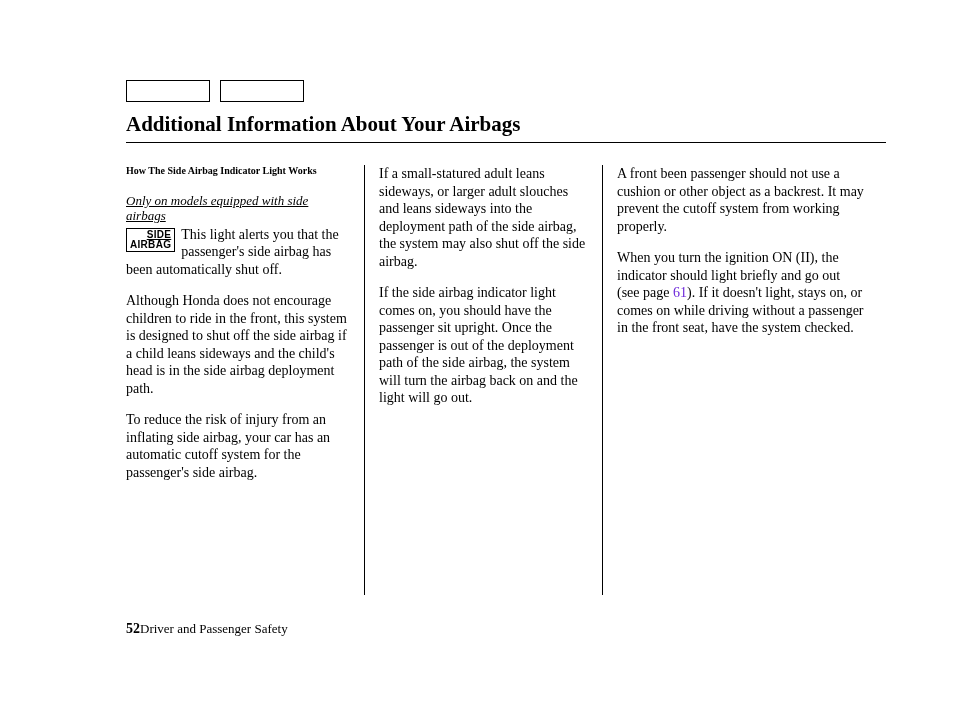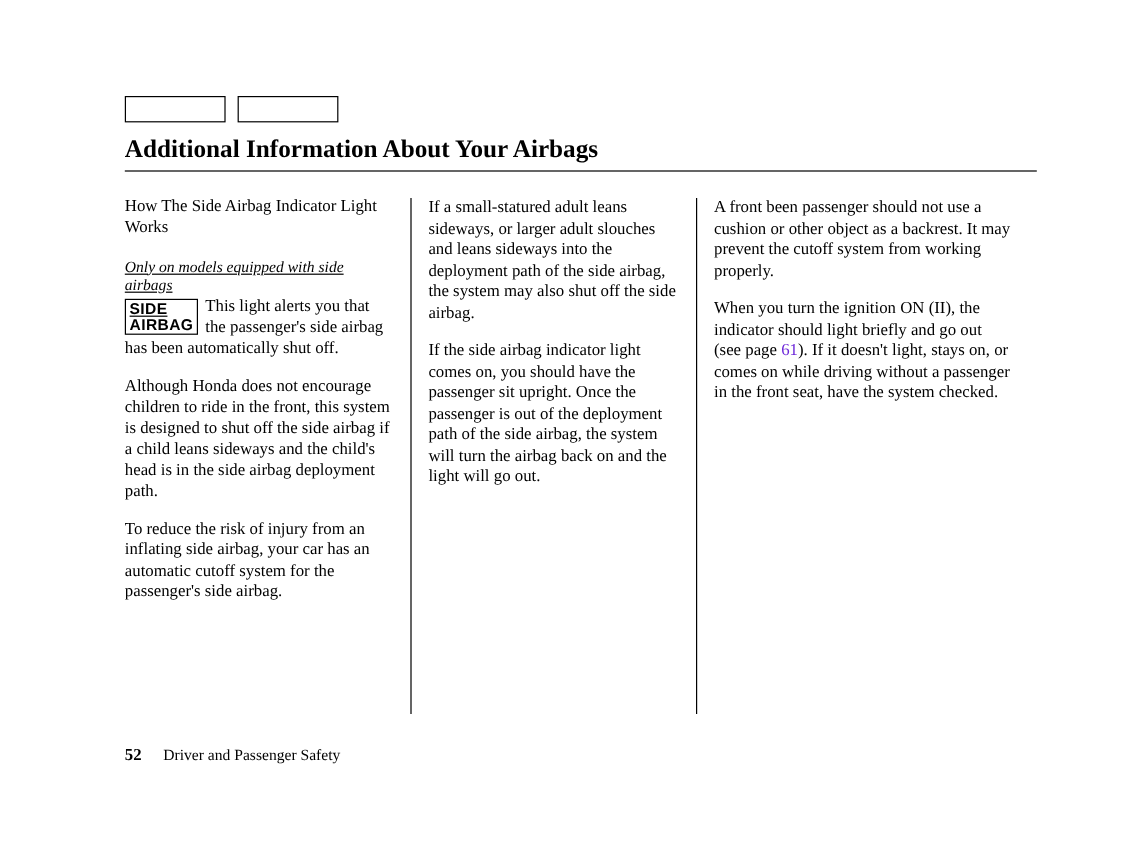--- a/index.html
+++ b/index.html
@@ -8,21 +8,21 @@
     height: 710px;
     margin: 0;
     background: #fff;
     font-family: "Times New Roman", Times, serif;
     color: #000;
     position: relative;
     box-sizing: border-box;
   }
   .page {
     position: absolute;
-    left: 104px;
+    left: 126px;
     top: 80px;
     width: 760px;
   }
   .top-boxes {
     display: flex;
     gap: 10px;
     margin-bottom: 10px;
   }
   .top-box {
     border: 1px solid #000;
@@ -56,54 +56,54 @@
     padding-left: 14px;
     padding-right: 14px;
     border-left: 1px solid #000;
   }
   .col3 {
     width: 262px;
     padding-left: 14px;
     border-left: 1px solid #000;
   }
   .heading {
-    font-weight: normal;
-    font-size: 14px;
+    font-weight: bold;
+    font-size: 10px;
     line-height: 1.2;
   }
   .subnote {
     font-style: italic;
     font-size: 13px;
     text-decoration: underline;
     line-height: 1.15;
     margin-top: 17px;
   }
   .para { margin-top: 14px; }
   .para.first { margin-top: 2px; }
   .icon-box {
     border: 1.5px solid #000;
-    font-size: 13px;
+    font-size: 10px;
     font-weight: bold;
     line-height: 1.0;
-    text-align: left;
+    text-align: right;
     padding: 1px 3px;
     float: left;
     margin: 2px 6px 0 0;
     font-family: Arial, sans-serif;
     letter-spacing: 0.3px;
   }
   .icon-box .l1 { text-decoration: underline; }
   .pagelink { color: #6d28d9; }
   .footer {
     margin-top: 26px;
     font-size: 13px;
     display: flex;
     align-items: baseline;
   }
-  .footer .pn { font-weight: bold; font-size: 14px; margin-right: 18px; }
+  .footer .pn { font-weight: bold; font-size: 14px; }
   .footer .ft { font-weight: normal; }
   .clearfix::after { content:""; display:block; clear:both; }
 </style>
 </head>
 <body>
 
 <div class="page">
 
   <div class="top-boxes">
     <div class="top-box a"></div>

